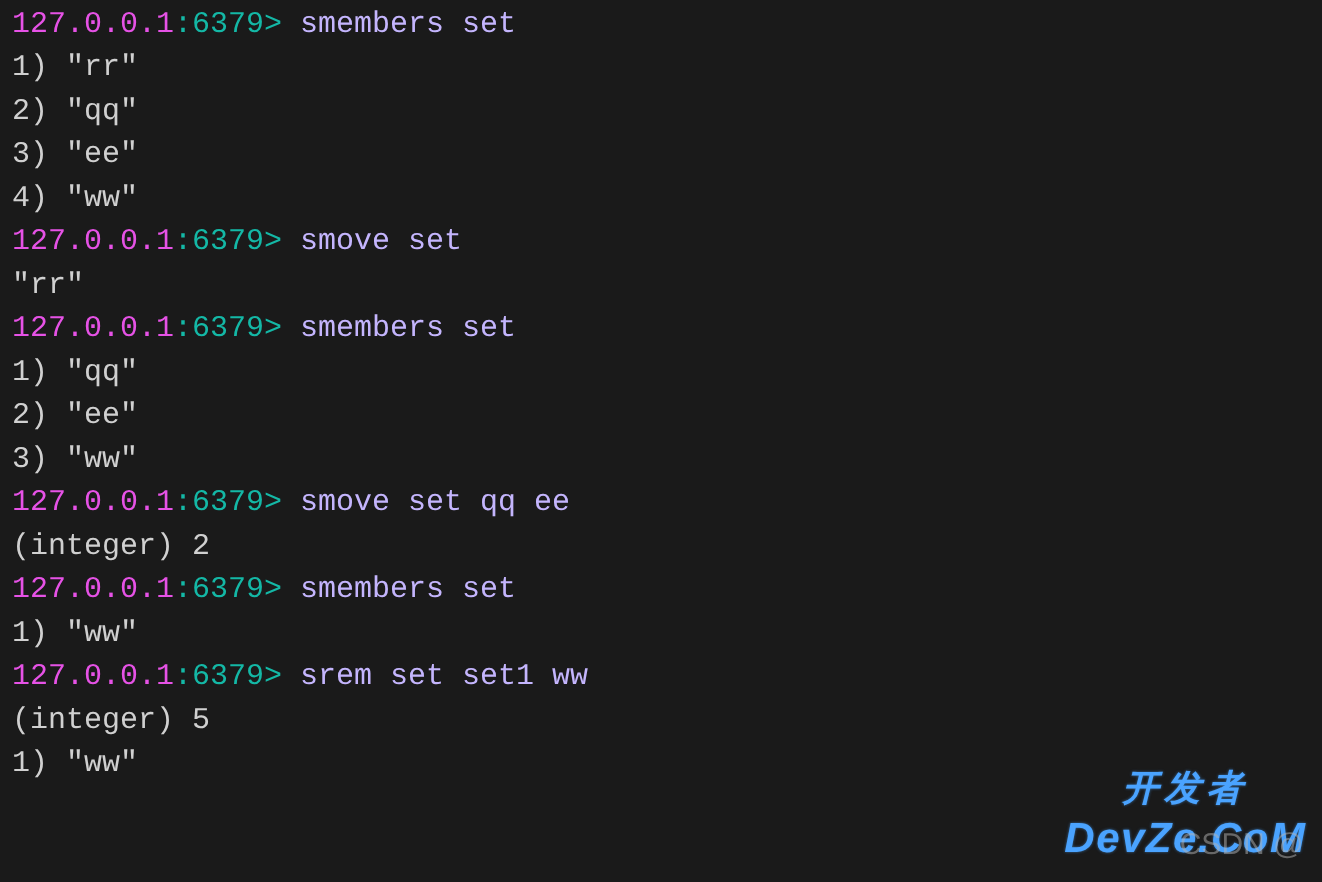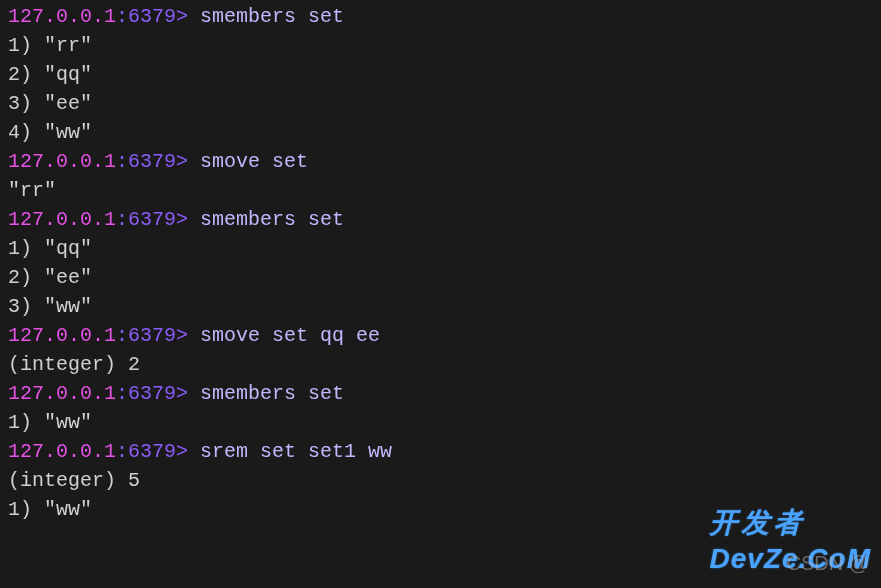--- a/index.html
+++ b/index.html
@@ -19,21 +19,21 @@
       position: relative;
       overflow: hidden;
     }
     .terminal-line {
       white-space: pre;
     }
     .host {
       color: #e652e6;
     }
     .port {
-      color: #8b5cf6;
+      color: #14b8a6;
     }
     .command {
       color: #c4b5fd;
     }
     .output {
       color: #d0d0d0;
     }
     .watermark {
       position: absolute;
       bottom: 10px;
@@ -50,22 +50,22 @@
       color: #4aa3ff;
       font-size: 28px;
       font-weight: bold;
       font-style: italic;
       font-family: 'Arial', sans-serif;
       text-shadow: 0 0 2px rgba(74,163,255,0.6);
       letter-spacing: 1px;
     }
     .logo-overlay .cn {
       display: block;
-      font-size: 28px;
-      text-align: left;
+      font-size: 24px;
+      text-align: center;
       letter-spacing: 4px;
       margin-bottom: -4px;
     }
   </style>
 </head>
 <body>
 
 <div id="terminal">
     <div class="terminal-line"><span class="host">127.0.0.1</span><span class="port">:6379&gt;</span><span class="command"> smembers set</span></div>
     <div class="terminal-line"><span class="output">1) "rr"</span></div>

